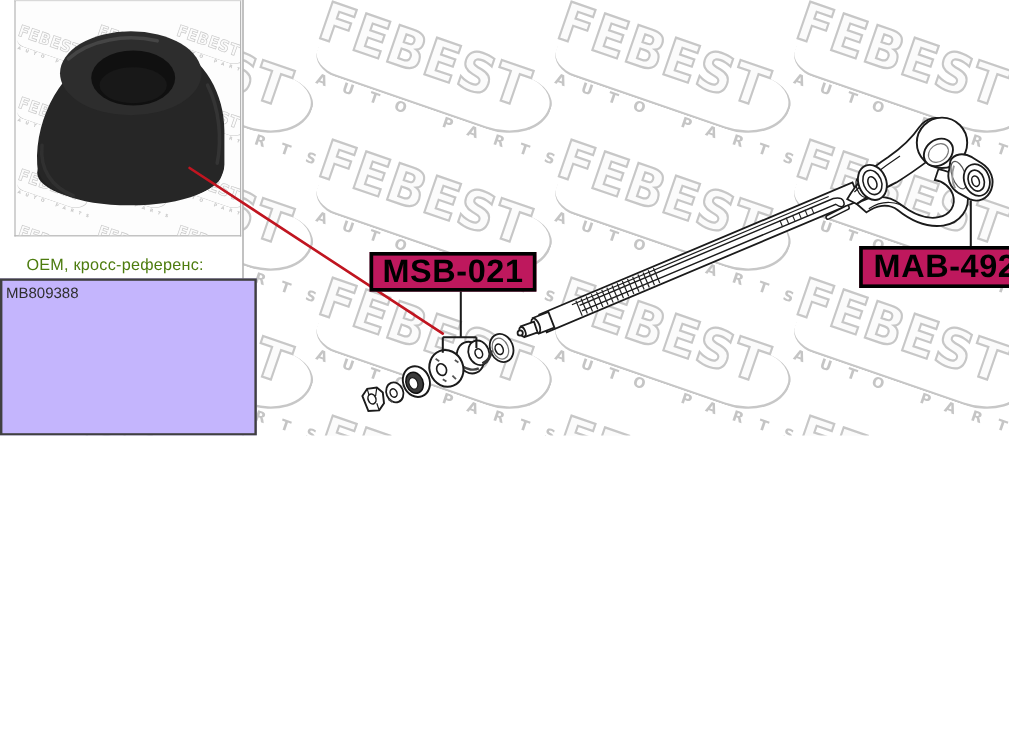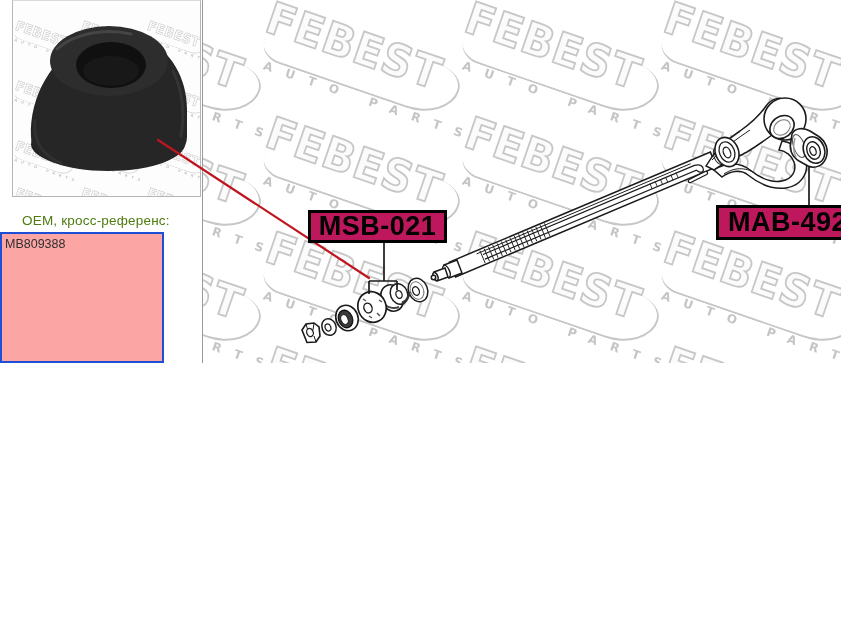--- a/index.html
+++ b/index.html
@@ -21,22 +21,22 @@
               font-size:12px;letter-spacing:14px;color:#c5c5c5;white-space:nowrap;}
   .wm-sm .wm-rot{transform:rotate(19deg) scale(0.3);}
 
   
   .left-panel{position:absolute;left:0;top:0;width:202px;height:363px;background:#fff;
               border-right:1px solid #9a9a9a;z-index:2;}
   .photo-box{position:absolute;left:12px;top:0px;width:187px;height:195px;background:#fdfdfd;
              border:1px solid #b5b5b5;border-top-color:#d9d9d9;overflow:hidden;}
   .photo-box .wm-layer{width:187px;height:195px;}
   .oem-label{position:absolute;left:2px;top:213px;font-size:13.5px;color:#4d7c0f;letter-spacing:0.2px;margin-left:20px;}
-  .oem-box{position:absolute;left:0;top:232px;width:164px;height:131px;box-sizing:border-box;
-           border:2px solid #1d4ed8;background:#fca5a5;}
+  .oem-box{position:absolute;left:0;top:232px;width:214px;height:131px;box-sizing:border-box;
+           border:2px solid #404040;background:#c4b5fd;}
   .oem-number{padding:3px 3px;font-size:12.5px;color:#2f2f2f;}
 
   
   svg.diagram{position:absolute;left:0;top:0;z-index:3;pointer-events:none;}
 
   
   .callout{position:absolute;z-index:4;background:#be185d;border:3px solid #000;color:#000;
            font-family:"Liberation Sans",sans-serif;font-weight:bold;font-size:27px;
            text-align:center;letter-spacing:0.5px;}
   #msb{left:308px;top:210px;width:133px;height:27px;line-height:26px;}

